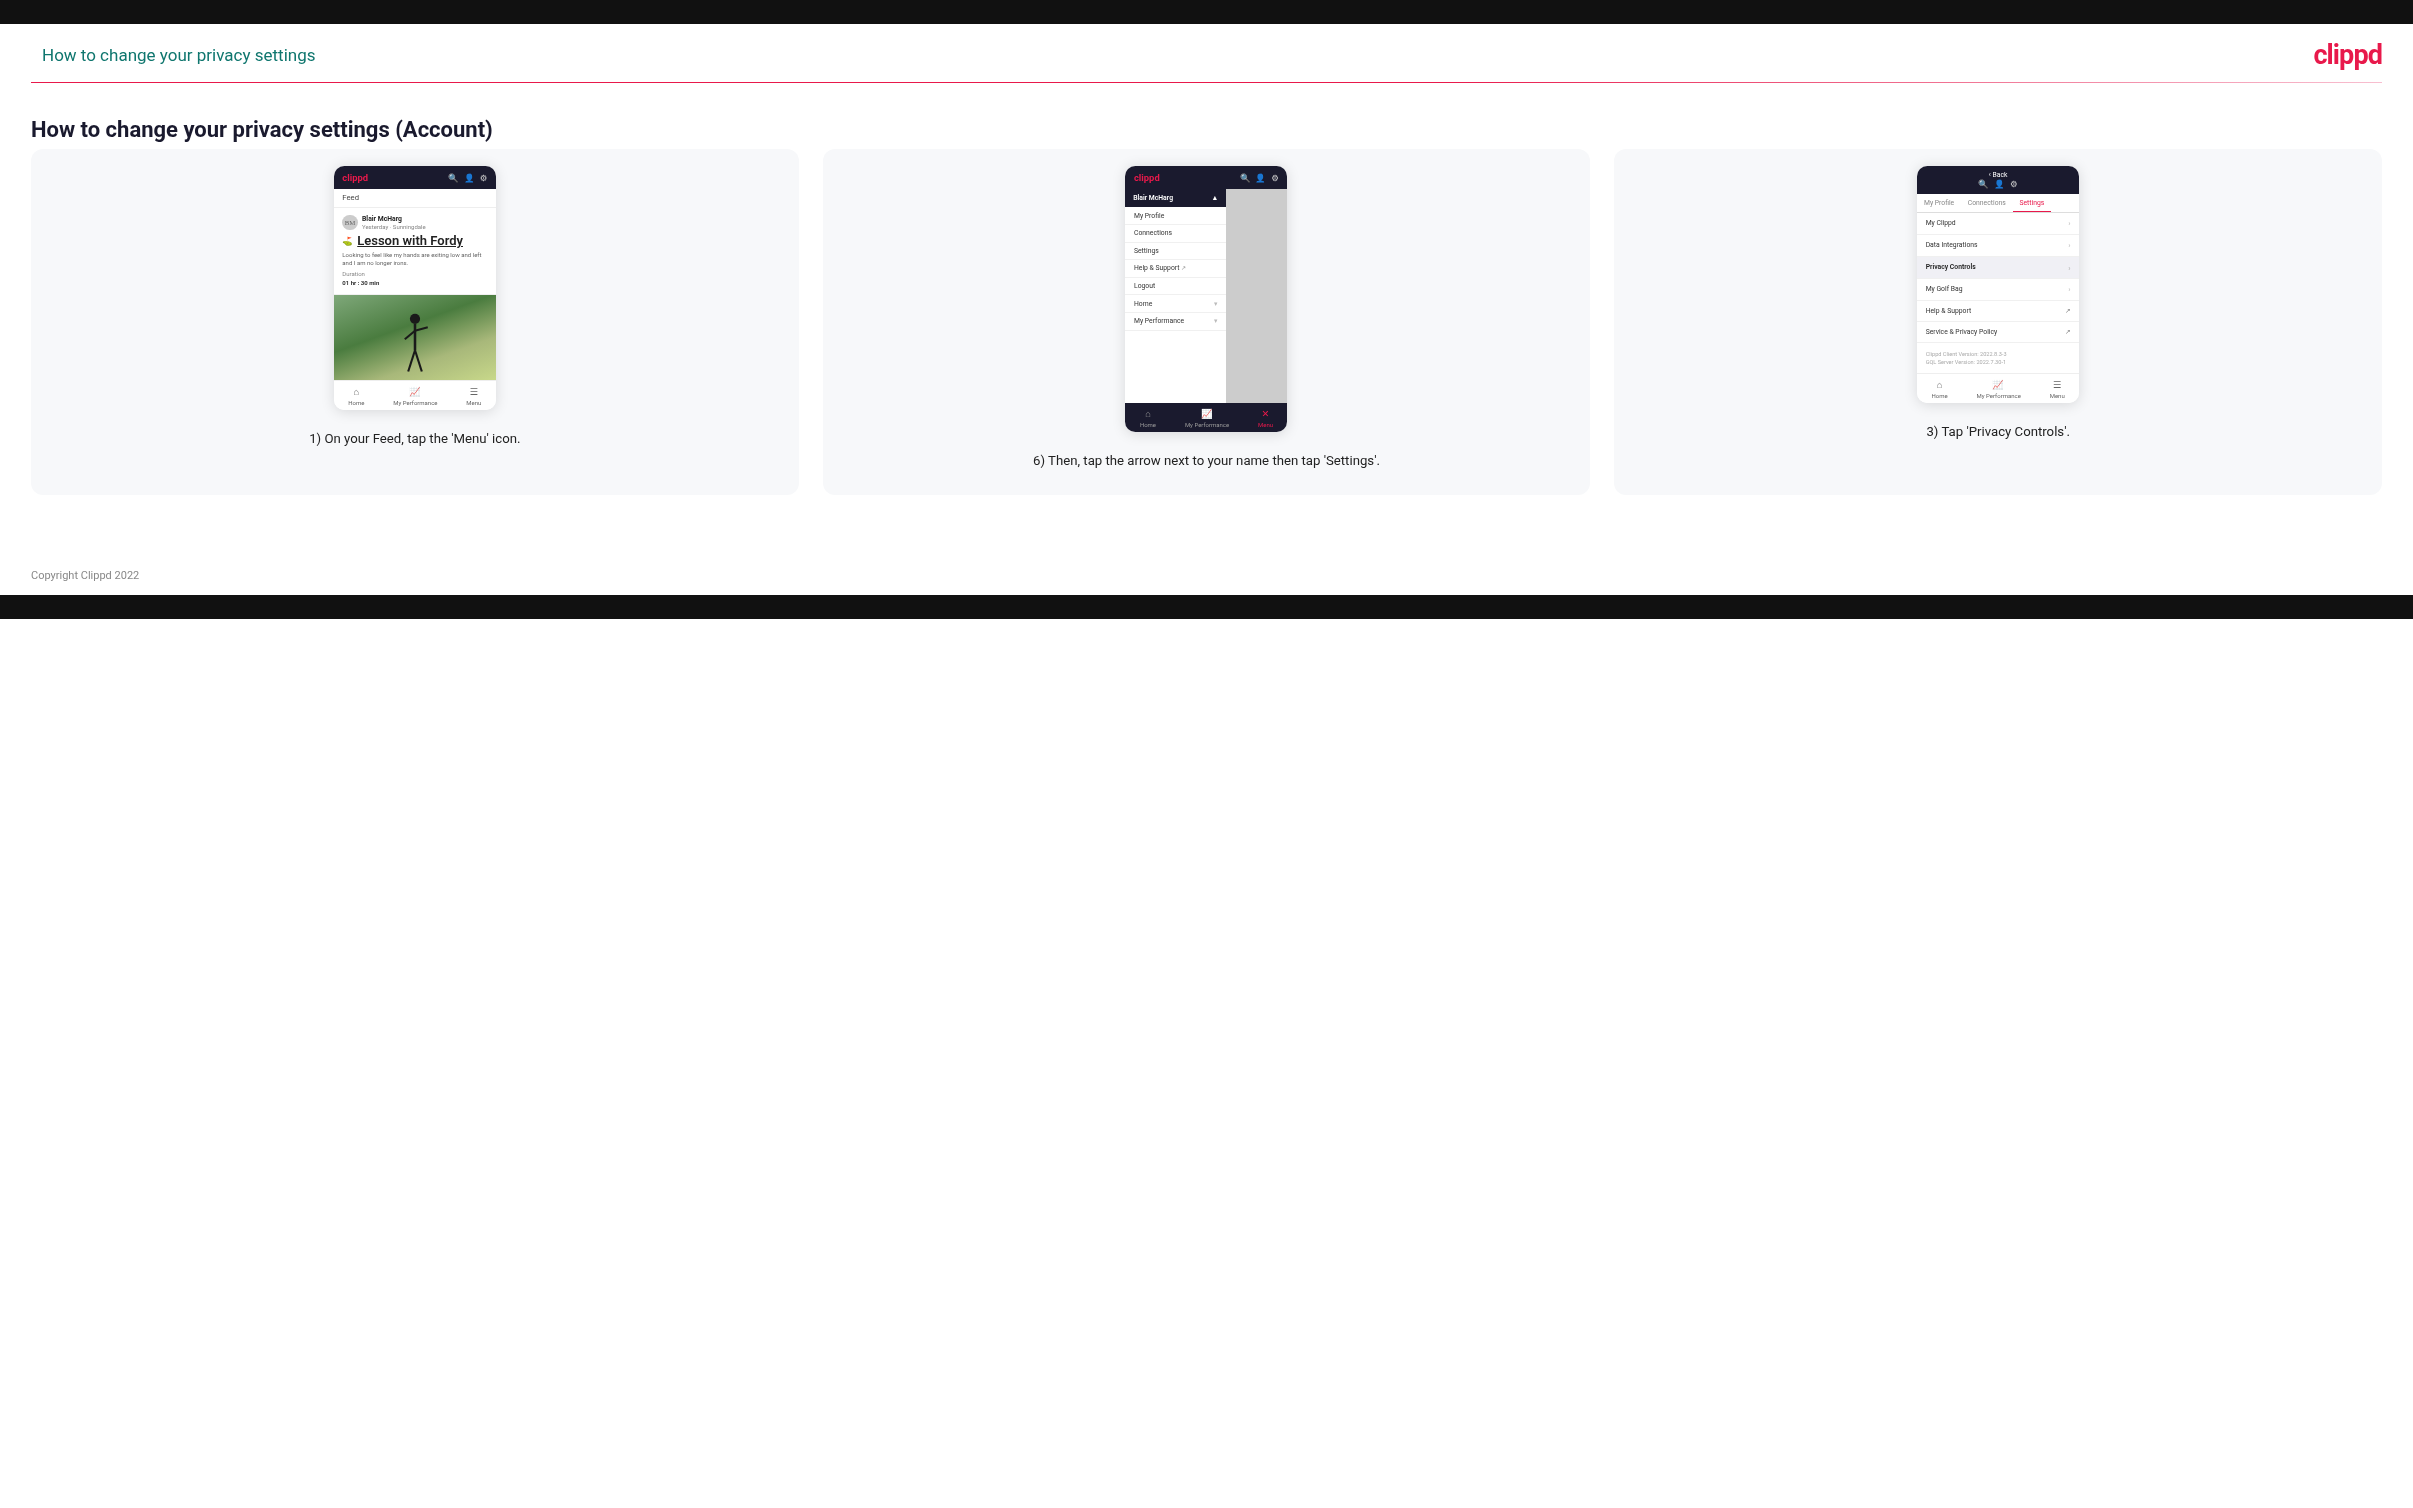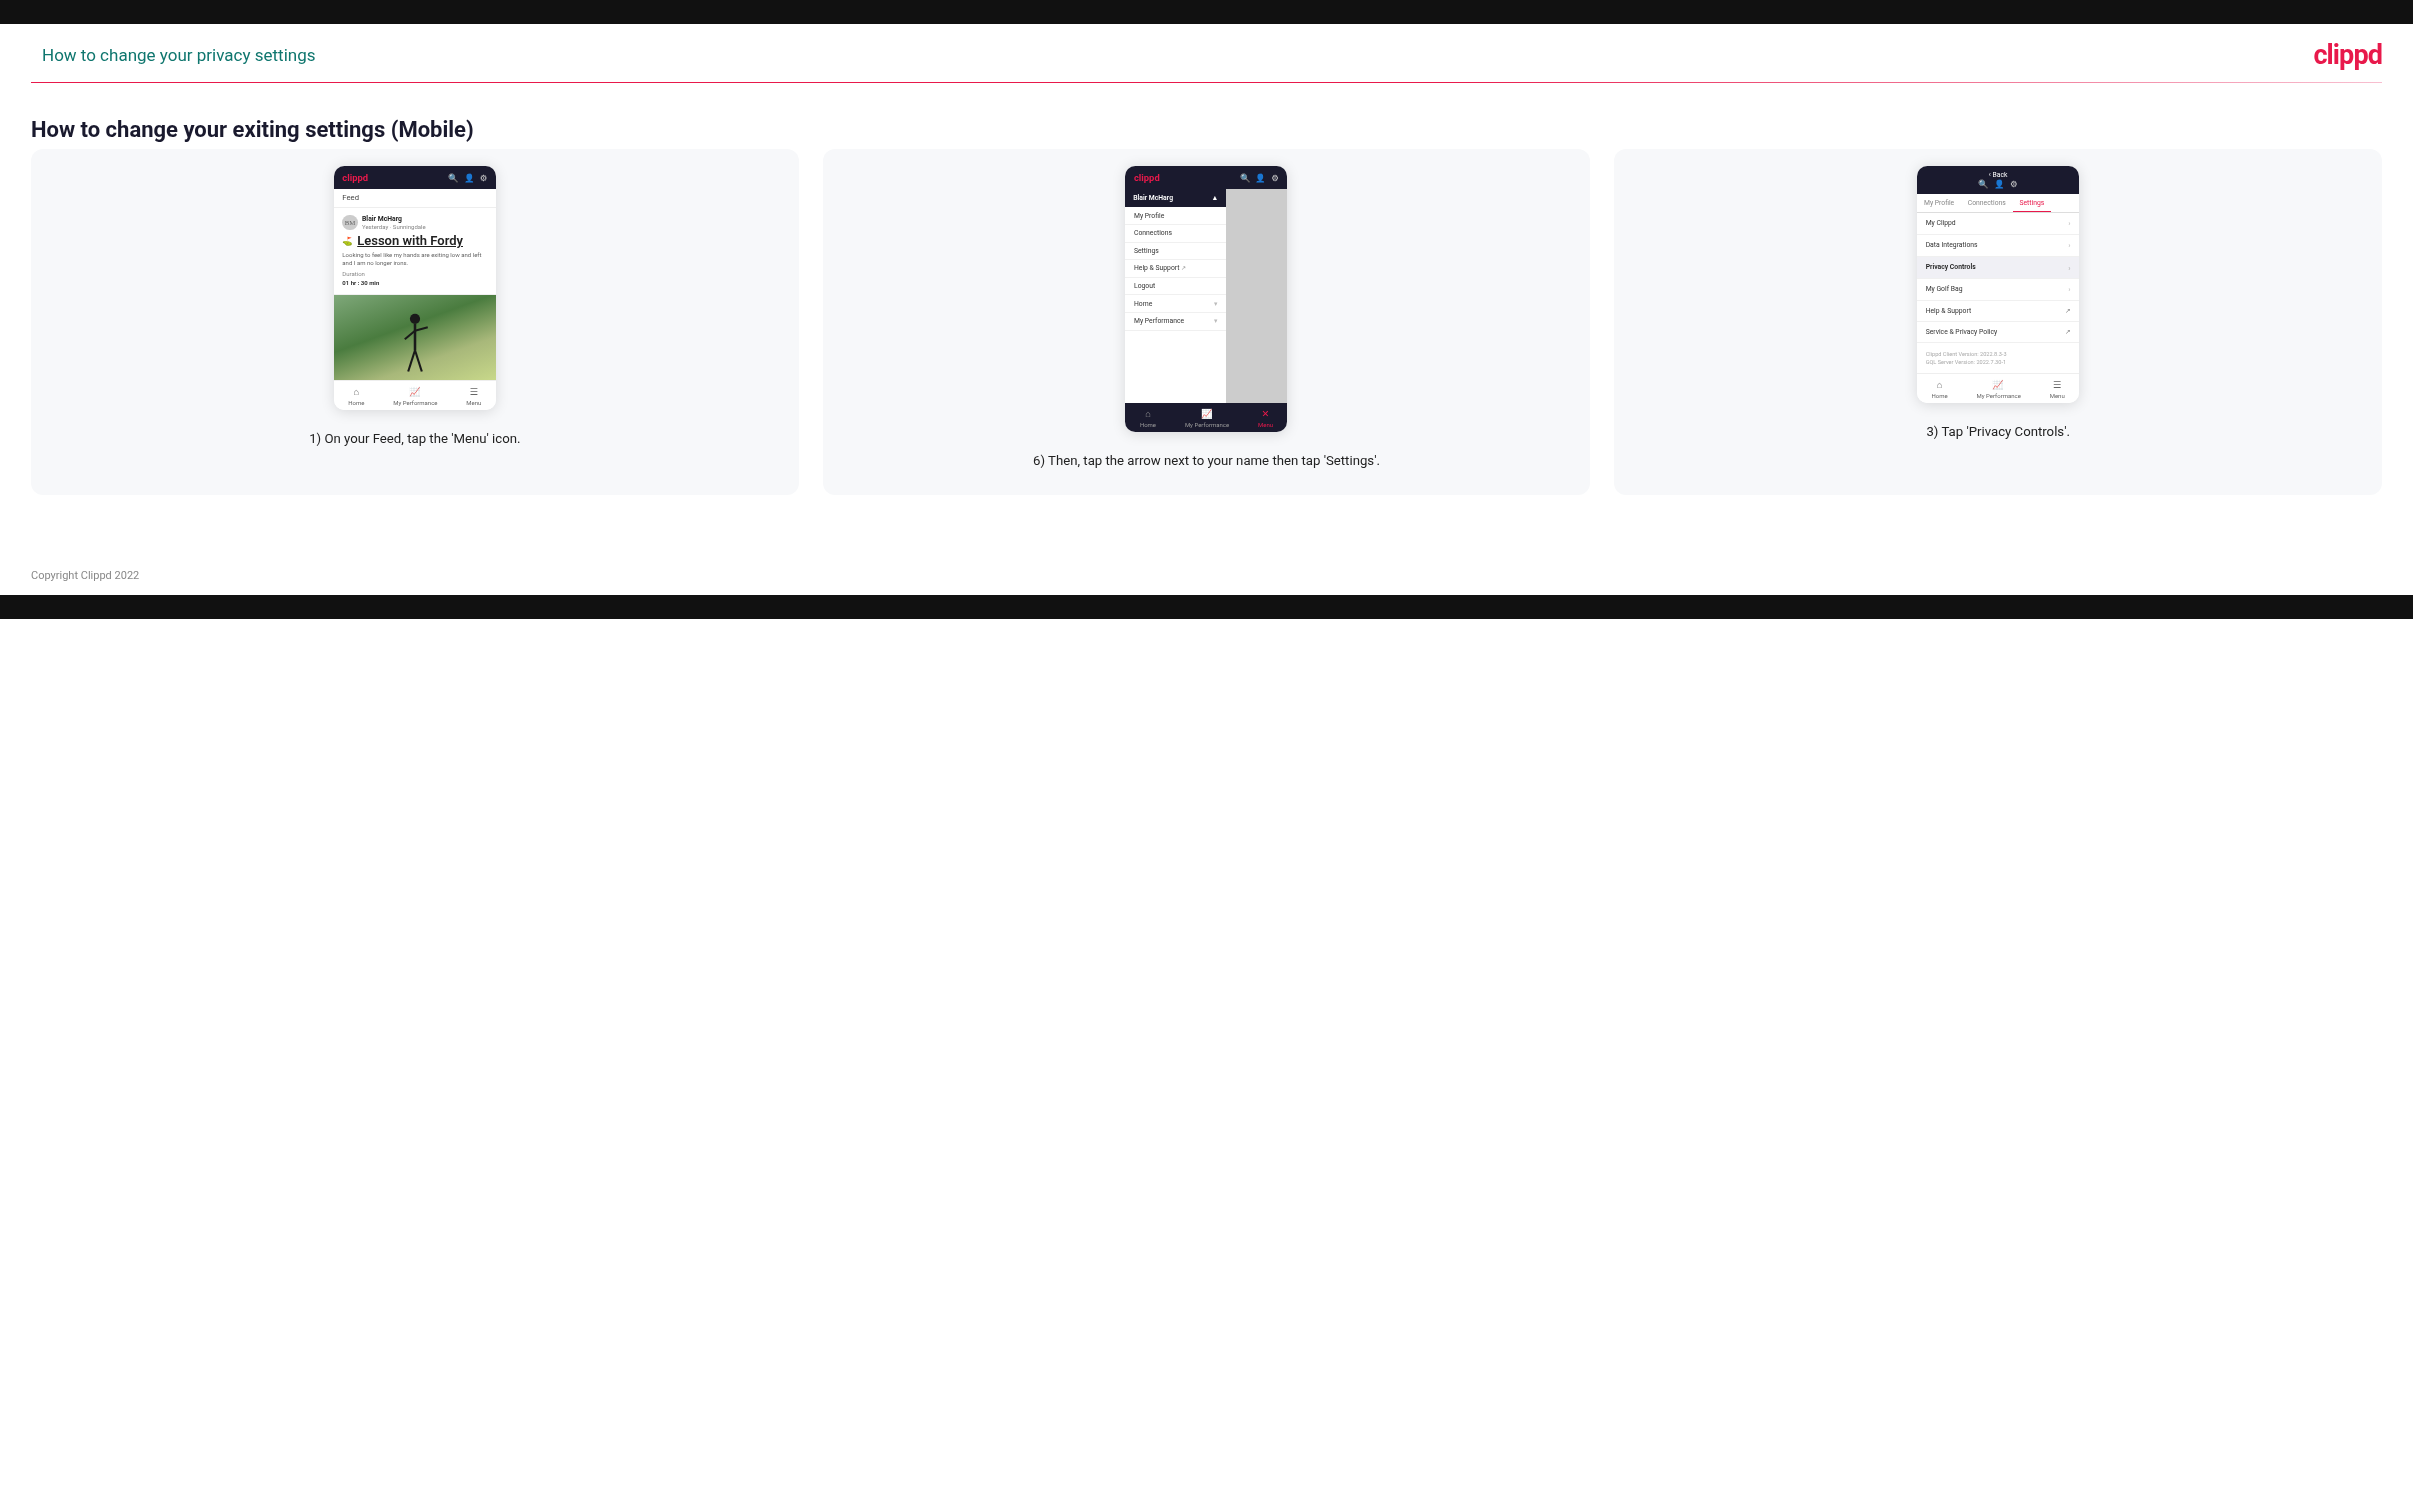--- a/index.html
+++ b/index.html
@@ -360,21 +360,21 @@
 <div class="top-bar"></div>
 
 <div class="header">
   <span class="header-title">How to change your privacy settings</span>
   <span class="logo">clippd</span>
 </div>
 
 <div class="header-divider"></div>
 
 <div class="main">
-  <h1 class="page-heading">How to change your exiting settings (Mobile)</h1>
+  <h1 class="page-heading">How to change your privacy settings (Account)</h1>
 
   <div class="steps-grid">
 
     <div class="step-card">
 
       <div class="phone-mockup">
 
         <div class="phone-header-dark">
           <span class="phone-logo">clippd</span>
           <div class="phone-icons">

